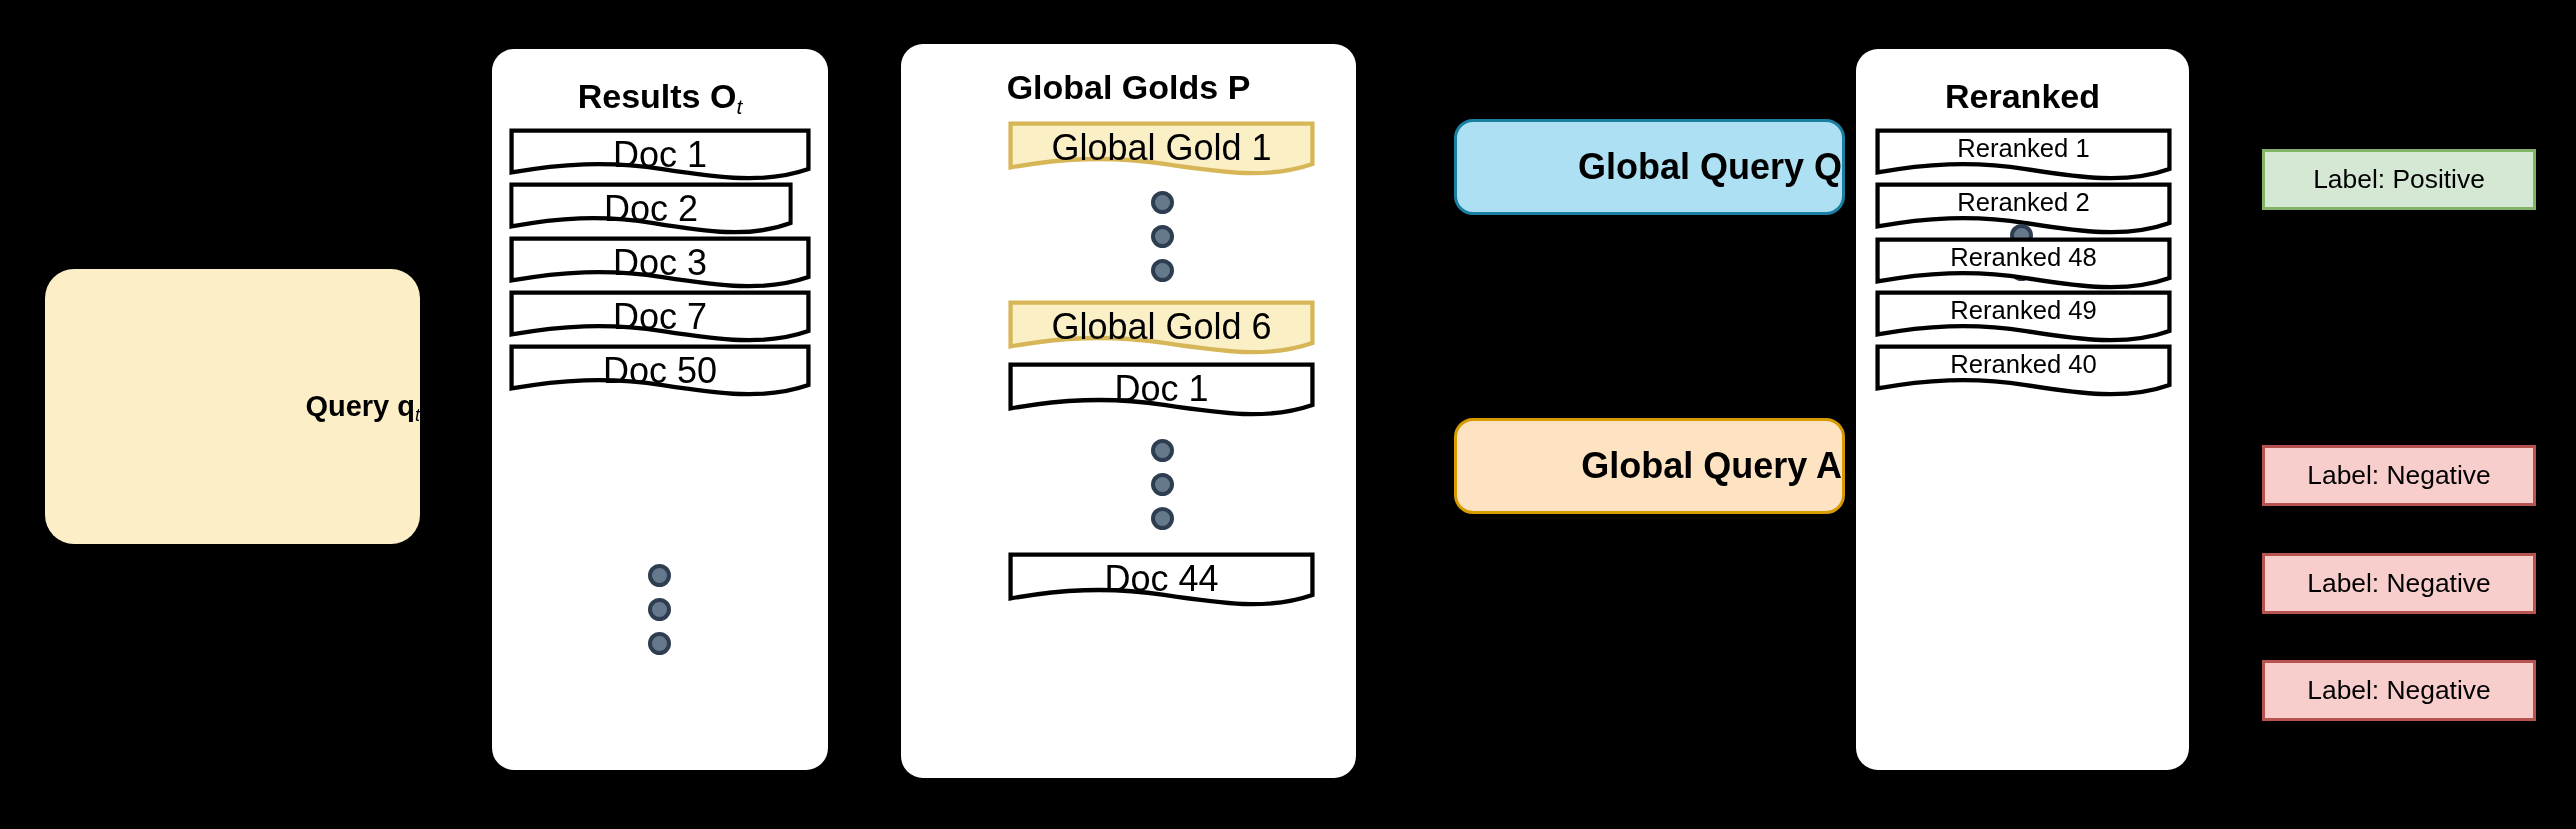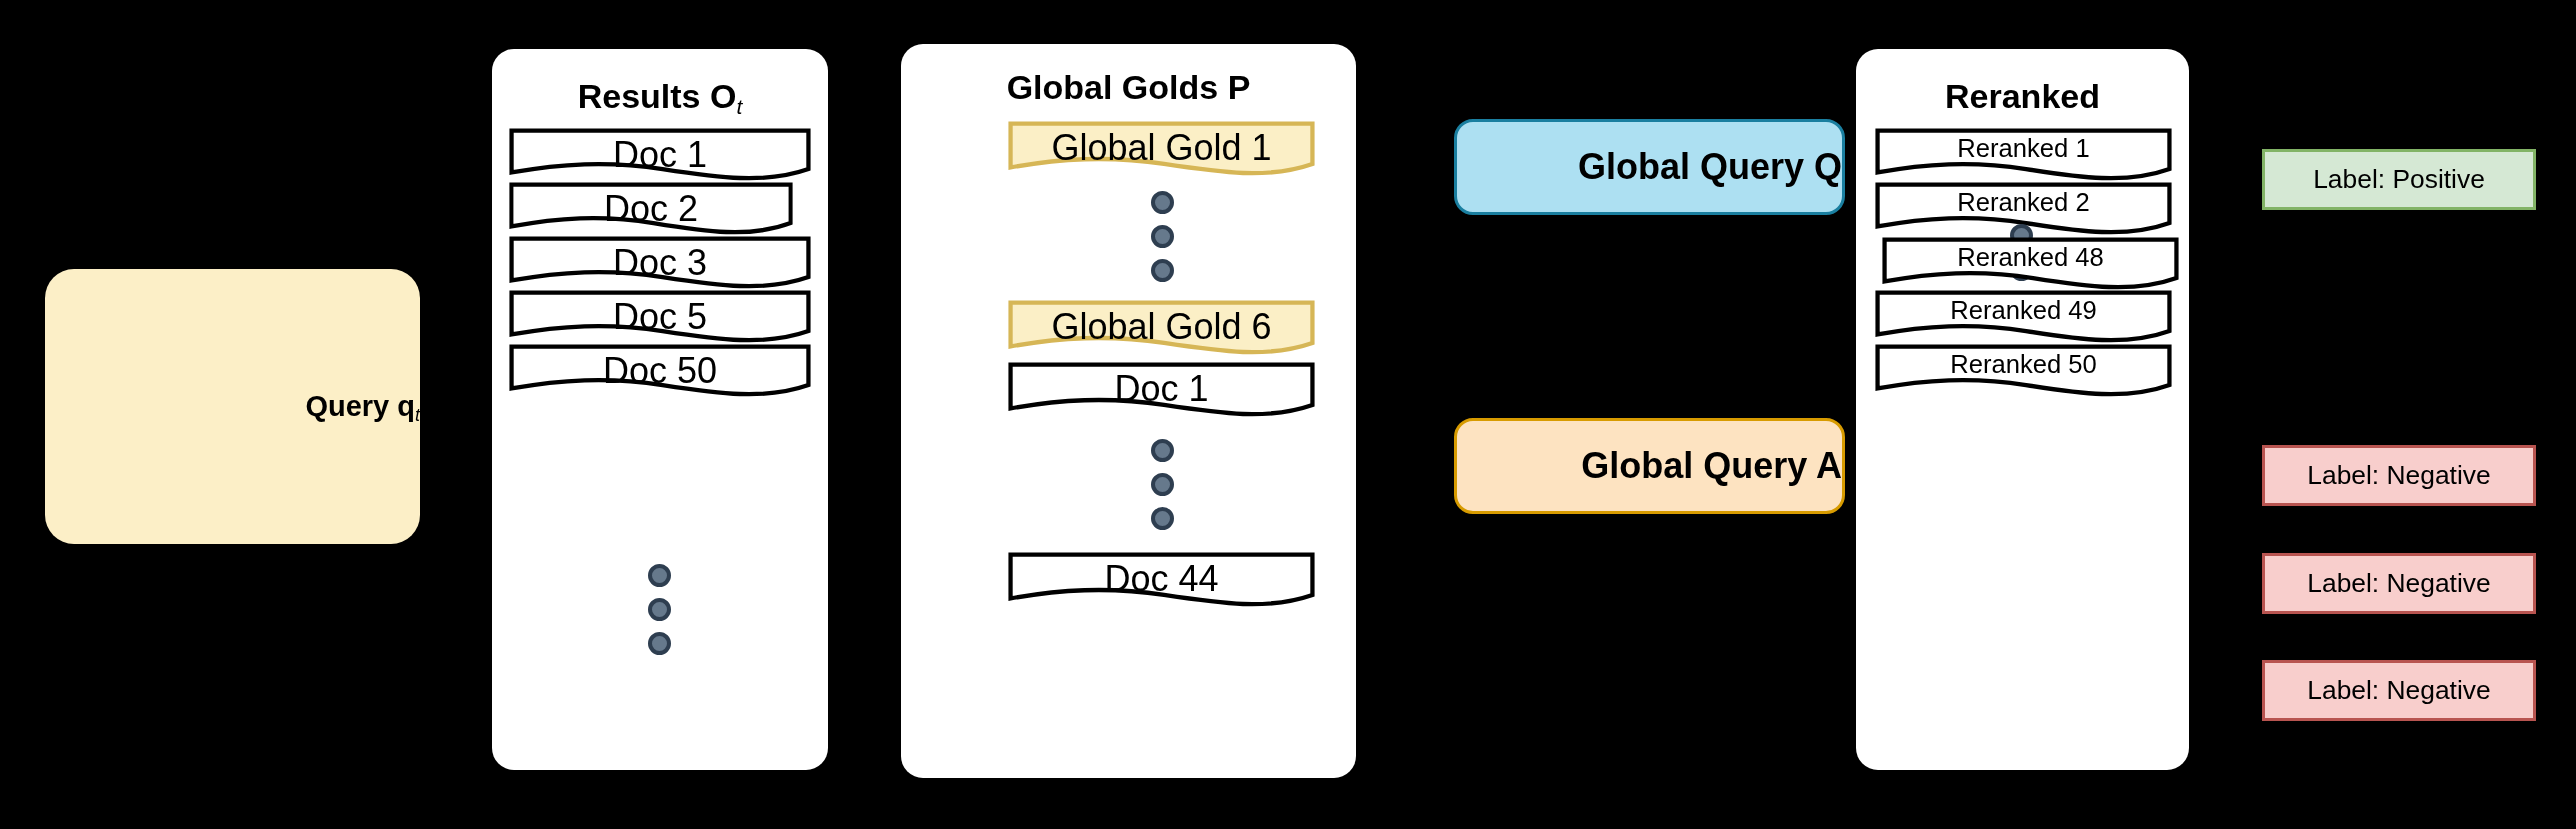--- a/index.html
+++ b/index.html
@@ -101,21 +101,21 @@
       <svg viewBox="0 0 354 62" preserveAspectRatio="none">
           <path d="M3,3 L351,3 L351,48 C300,66 245,58 180,48 C115,38 60,42 3,52 Z" fill="#ffffff" stroke="#000000" stroke-width="5"></path>
         </svg>
       <div class="doc-text">Doc 3</div>
     </div>
 
     <div class="doc" style="left:17px;top:241px;width:302px;height:53px;">
       <svg viewBox="0 0 354 62" preserveAspectRatio="none">
           <path d="M3,3 L351,3 L351,48 C300,66 245,58 180,48 C115,38 60,42 3,52 Z" fill="#ffffff" stroke="#000000" stroke-width="5"></path>
         </svg>
-      <div class="doc-text">Doc 5</div>
+      <div class="doc-text">Doc 7</div>
     </div>
 
     <div class="dots" style="left:156px;top:515px;width:23px;height:91px;">
       <span></span>
       <span></span>
       <span></span>
     </div>
 
     <div class="doc" style="left:17px;top:295px;width:302px;height:53px;">
       <svg viewBox="0 0 354 62" preserveAspectRatio="none">
@@ -194,39 +194,39 @@
         </svg>
       <div class="doc-text">Reranked 2</div>
     </div>
 
     <div class="dots" style="left:154px;top:175px;width:23px;height:91px;">
       <span></span>
       <span></span>
       <span></span>
     </div>
 
-    <div class="doc small" style="left:19px;top:188px;width:297px;height:53px;margin-left:7px;">
+    <div class="doc small" style="left:19px;top:188px;width:297px;height:53px;">
       <svg viewBox="0 0 348 62" preserveAspectRatio="none">
           <path d="M3,3 L345,3 L345,48 C295,66 240,58 177,48 C113,38 58,42 3,52 Z" fill="#ffffff" stroke="#000000" stroke-width="5"></path>
         </svg>
       <div class="doc-text">Reranked 48</div>
     </div>
 
     <div class="doc small" style="left:19px;top:241px;width:297px;height:53px;">
       <svg viewBox="0 0 348 62" preserveAspectRatio="none">
           <path d="M3,3 L345,3 L345,48 C295,66 240,58 177,48 C113,38 58,42 3,52 Z" fill="#ffffff" stroke="#000000" stroke-width="5"></path>
         </svg>
       <div class="doc-text">Reranked 49</div>
     </div>
 
     <div class="doc small" style="left:19px;top:295px;width:297px;height:53px;">
       <svg viewBox="0 0 348 62" preserveAspectRatio="none">
           <path d="M3,3 L345,3 L345,48 C295,66 240,58 177,48 C113,38 58,42 3,52 Z" fill="#ffffff" stroke="#000000" stroke-width="5"></path>
         </svg>
-      <div class="doc-text">Reranked 50</div>
+      <div class="doc-text">Reranked 40</div>
     </div>
   </div>
 
   <div class="chip positive" style="left:2262px;top:149px;width:274px;height:61px;">
     <span>Label: Positive</span>
   </div>
 
   <div class="chip negative" style="left:2262px;top:445px;width:274px;height:61px;">
     <span>Label: Negative</span>
   </div>

